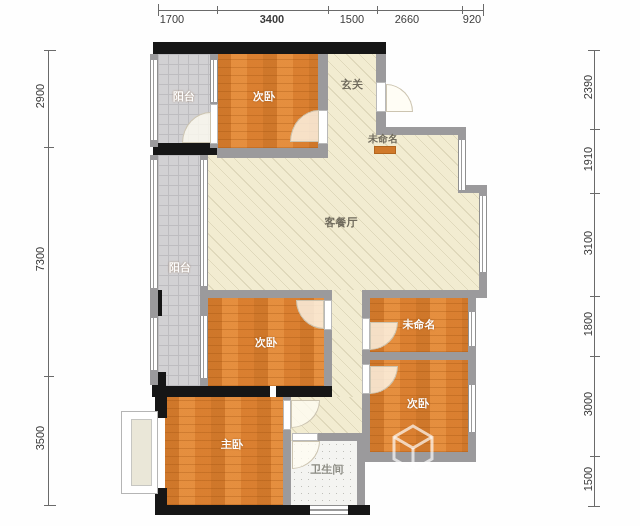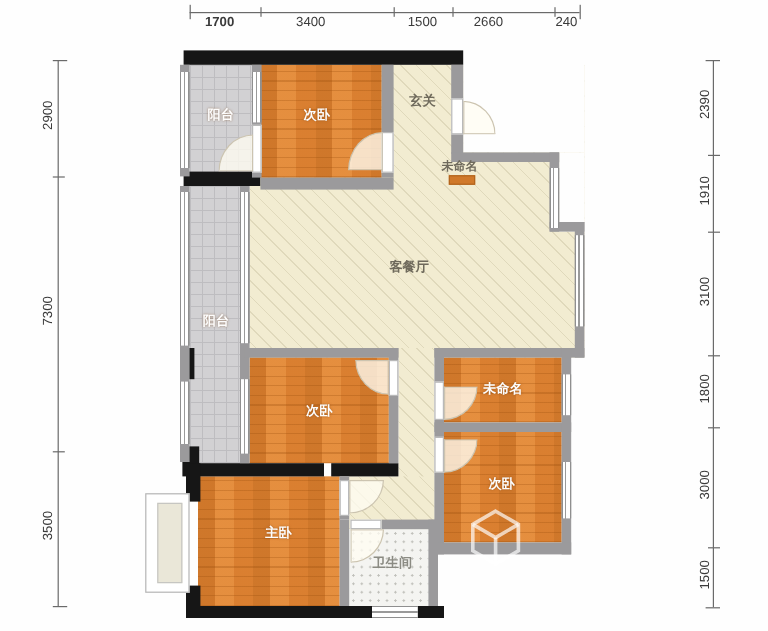--- a/index.html
+++ b/index.html
@@ -151,25 +151,25 @@
   <div class="rl" style="left:232px;top:444px;">主卧</div>
   <div class="rl rl-gray" style="left:327px;top:469px;">卫生间</div>
 
   <div class="dline" style="left:158px;top:10px;width:325px;height:1px;"></div>
   <div class="dtick" style="left:158px;top:4px;width:1px;height:12px;"></div>
   <div class="dtick" style="left:217px;top:6px;width:1px;height:8px;"></div>
   <div class="dtick" style="left:328px;top:6px;width:1px;height:8px;"></div>
   <div class="dtick" style="left:377px;top:6px;width:1px;height:8px;"></div>
   <div class="dtick" style="left:462px;top:6px;width:1px;height:8px;"></div>
   <div class="dtick" style="left:483px;top:4px;width:1px;height:12px;"></div>
-  <div class="dnum" style="left:161px;top:13px;font-weight:bold;">1700</div>
-  <div class="dnum" style="left:237px;top:13px;">3400</div>
+  <div class="dnum" style="left:150px;top:13px;">1700</div>
+  <div class="dnum" style="left:250px;top:13px;font-weight:bold;">3400</div>
   <div class="dnum" style="left:330px;top:13px;">1500</div>
   <div class="dnum" style="left:385px;top:13px;">2660</div>
-  <div class="dnum" style="left:450px;top:13px;">240</div>
+  <div class="dnum" style="left:450px;top:13px;">920</div>
 
   <div class="dline" style="left:48px;top:50px;width:1px;height:455px;"></div>
   <div class="dtick" style="left:44px;top:50px;width:12px;height:1px;"></div>
   <div class="dtick" style="left:44px;top:147px;width:10px;height:1px;"></div>
   <div class="dtick" style="left:44px;top:376px;width:10px;height:1px;"></div>
   <div class="dtick" style="left:44px;top:505px;width:12px;height:1px;"></div>
   <div class="dnum dnum-v" style="left:18px;top:90px;">2900</div>
   <div class="dnum dnum-v" style="left:18px;top:253px;">7300</div>
   <div class="dnum dnum-v" style="left:18px;top:432px;">3500</div>
 

